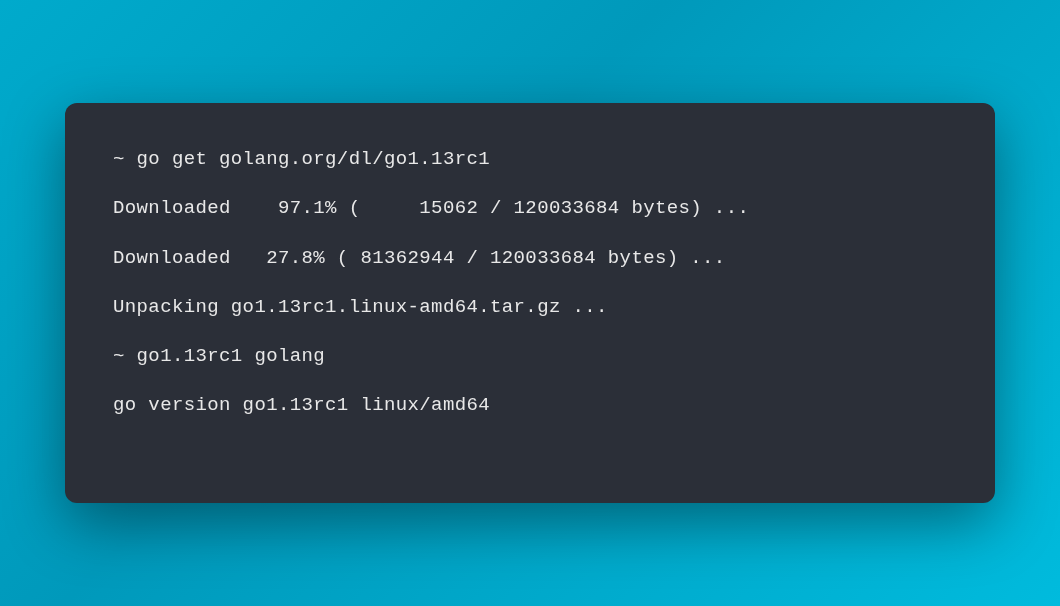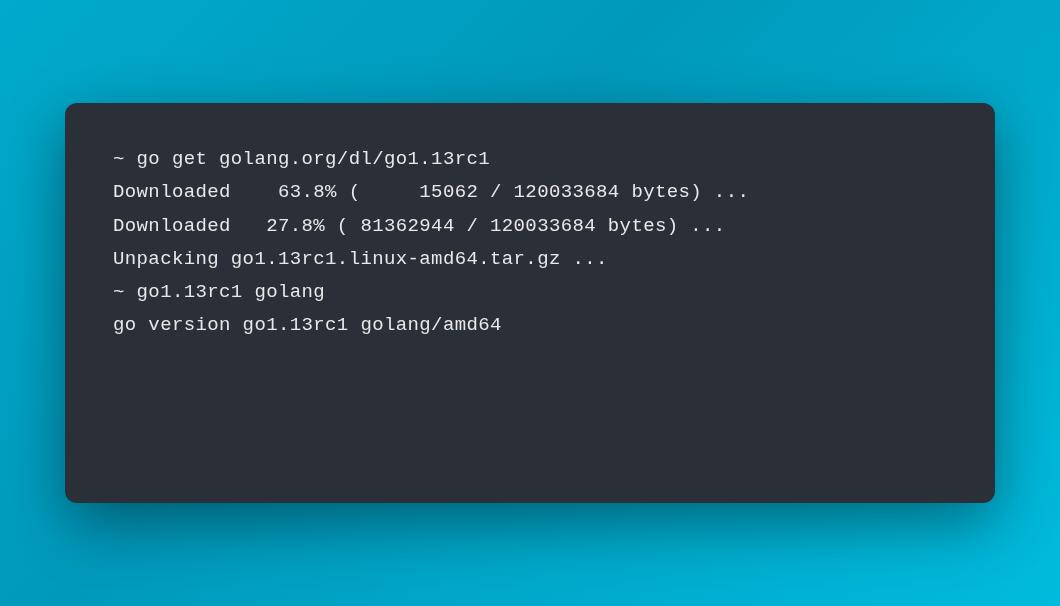--- a/index.html
+++ b/index.html
@@ -23,40 +23,40 @@
       border-radius: 12px;
       padding: 40px 48px 48px 48px;
       width: 930px;
       min-height: 400px;
       box-shadow: 0 20px 60px rgba(0, 0, 0, 0.4);
     }
 
     .terminal-content {
       display: flex;
       flex-direction: column;
-      gap: 0;
+      gap: 16px;
     }
 
     .terminal-line {
       color: #e8e8e8;
       font-size: 19px;
       line-height: 1.75;
       white-space: pre;
       letter-spacing: 0.02em;
     }
 
     .terminal-line.command {
       color: #e8e8e8;
     }
   </style>
 </head>
 <body>
 
 <div class="terminal-window">
   <div class="terminal-content">
     <div class="terminal-line command">~ go get golang.org/dl/go1.13rc1</div>
-    <div class="terminal-line">Downloaded    63.8% (     15062 / 120033684 bytes) ...</div>
+    <div class="terminal-line">Downloaded    97.1% (     15062 / 120033684 bytes) ...</div>
     <div class="terminal-line">Downloaded   27.8% ( 81362944 / 120033684 bytes) ...</div>
     <div class="terminal-line">Unpacking go1.13rc1.linux-amd64.tar.gz ...</div>
     <div class="terminal-line command">~ go1.13rc1 golang</div>
-    <div class="terminal-line">go version go1.13rc1 golang/amd64</div>
+    <div class="terminal-line">go version go1.13rc1 linux/amd64</div>
   </div>
 </div>
 
 </body></html>

